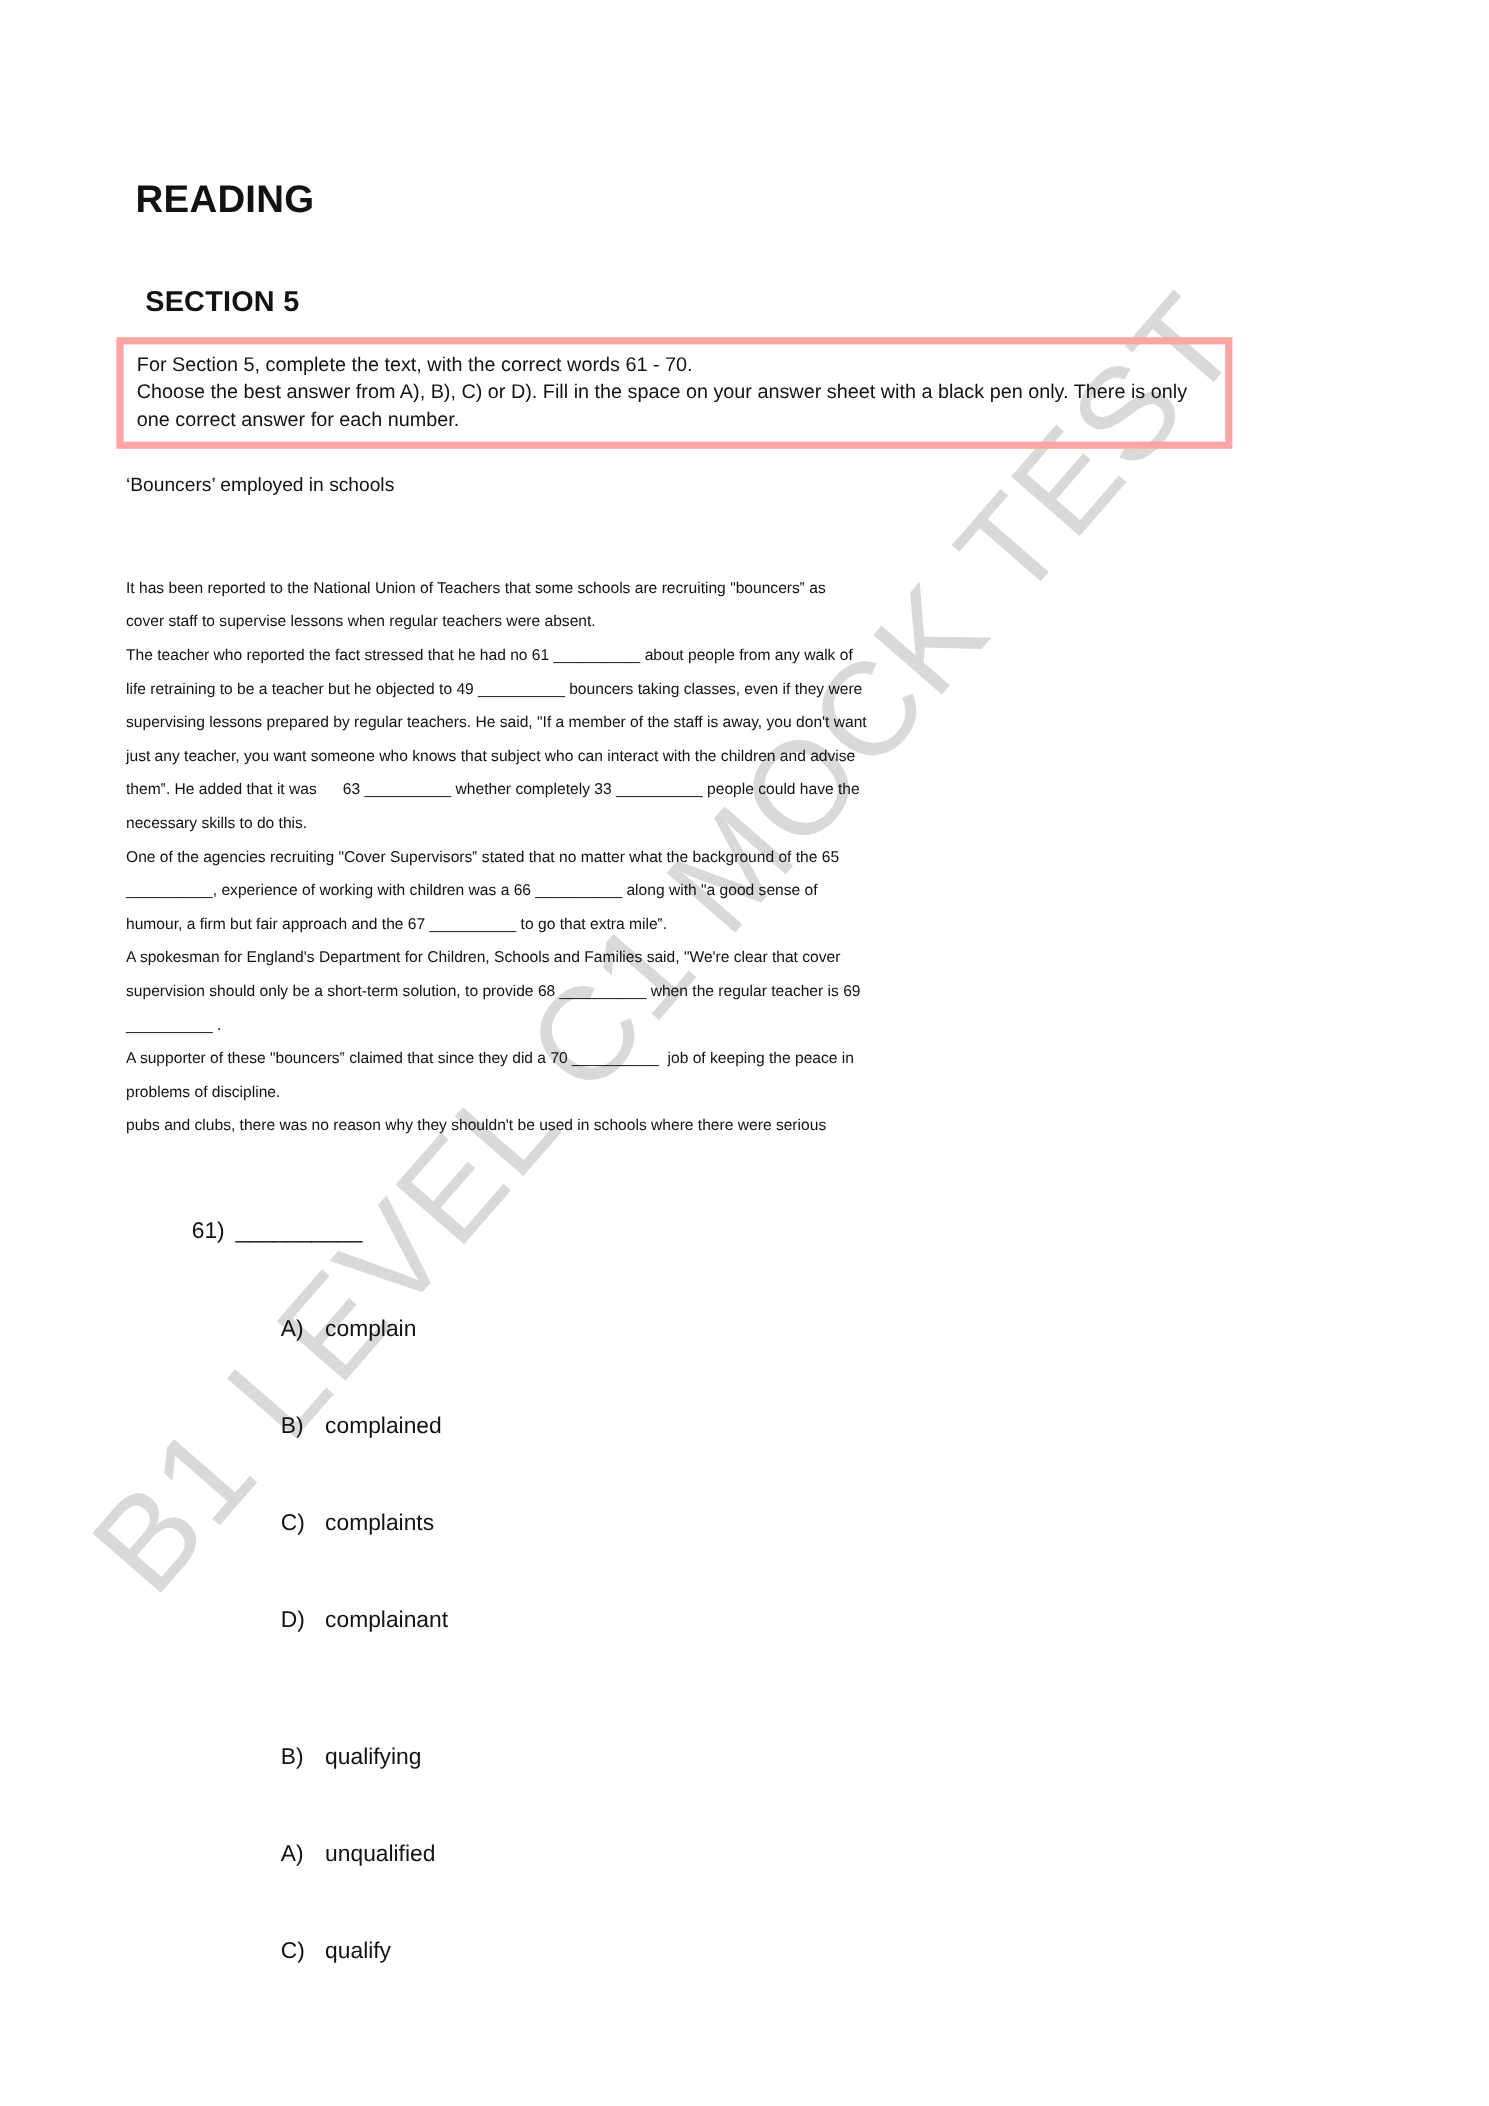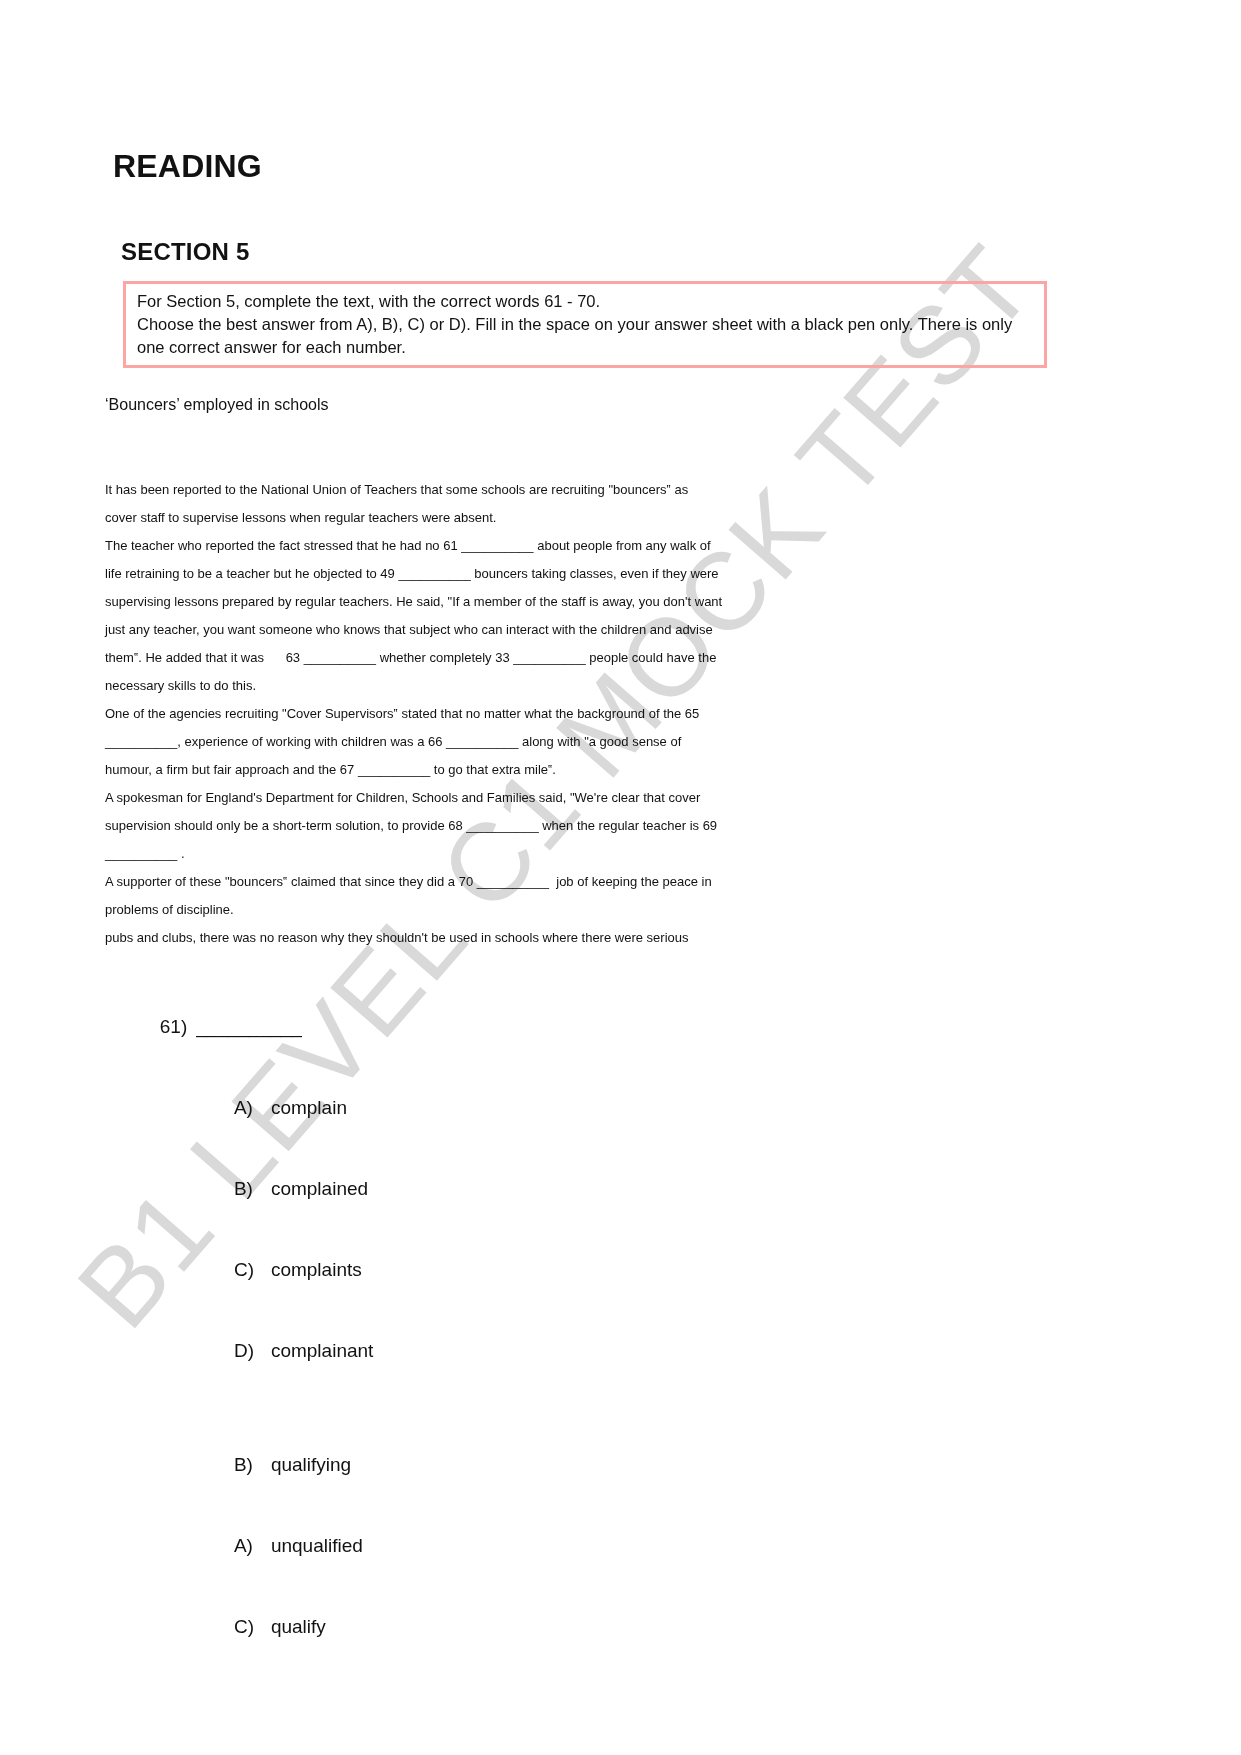--- a/index.html
+++ b/index.html
@@ -35,26 +35,25 @@
   .section-heading {
     position: absolute; z-index: 1;
     left: 105px; top: 222px;
     font-size: 24px; font-weight: bold;
     margin: 16px; letter-spacing: 0.2px;
   }
   .instr-box {
     position: absolute; z-index: 1;
     left: 97px; top: 281px;
     width: 896px;
-    border: 3px solid #fca5a5;
+    border: 6px solid #fca5a5;
     padding: 6px 11px;
     font-size: 16.5px;
     line-height: 23px;
     background: transparent;
-    margin-left: 26px;
   }
   .instr-line { white-space: pre; }
   .passage-title {
     position: absolute; z-index: 1;
     left: 105px; top: 396px;
     font-size: 16px;
   }
   .passage {
     position: absolute; z-index: 1;
     left: 105px; top: 476px;

